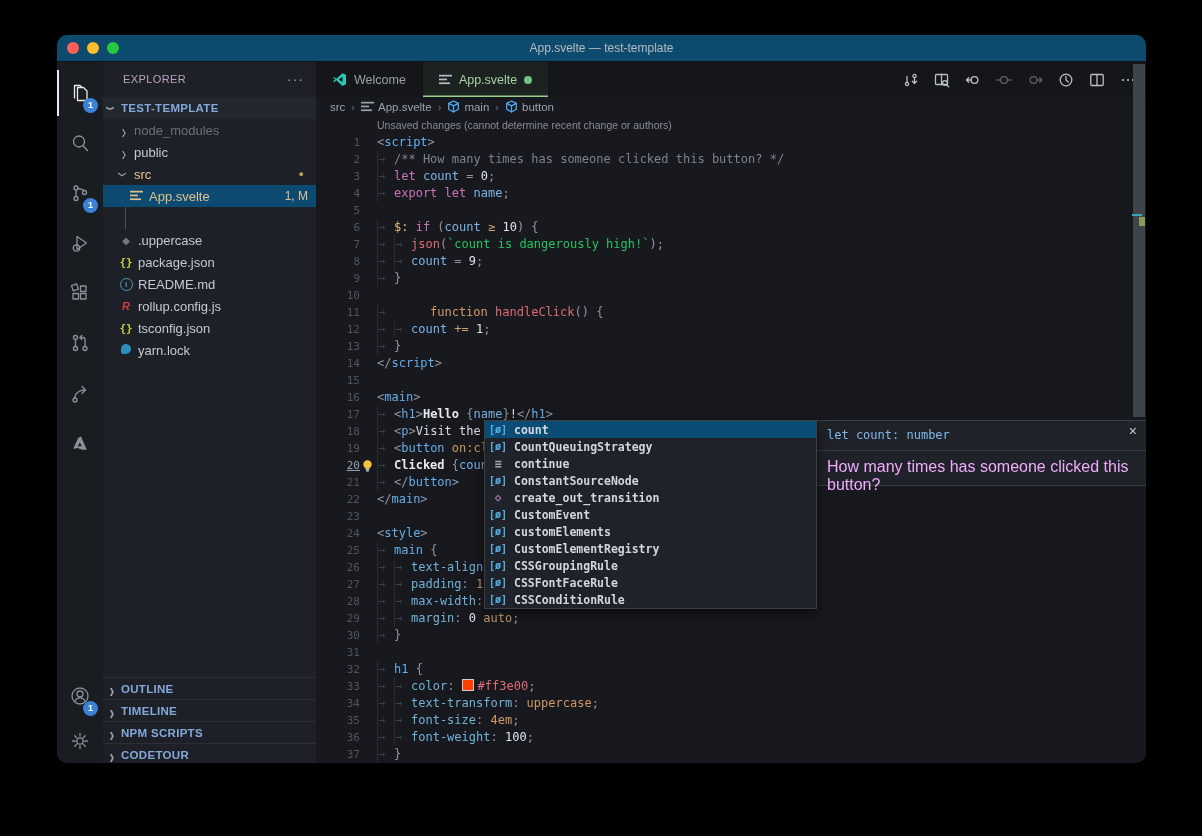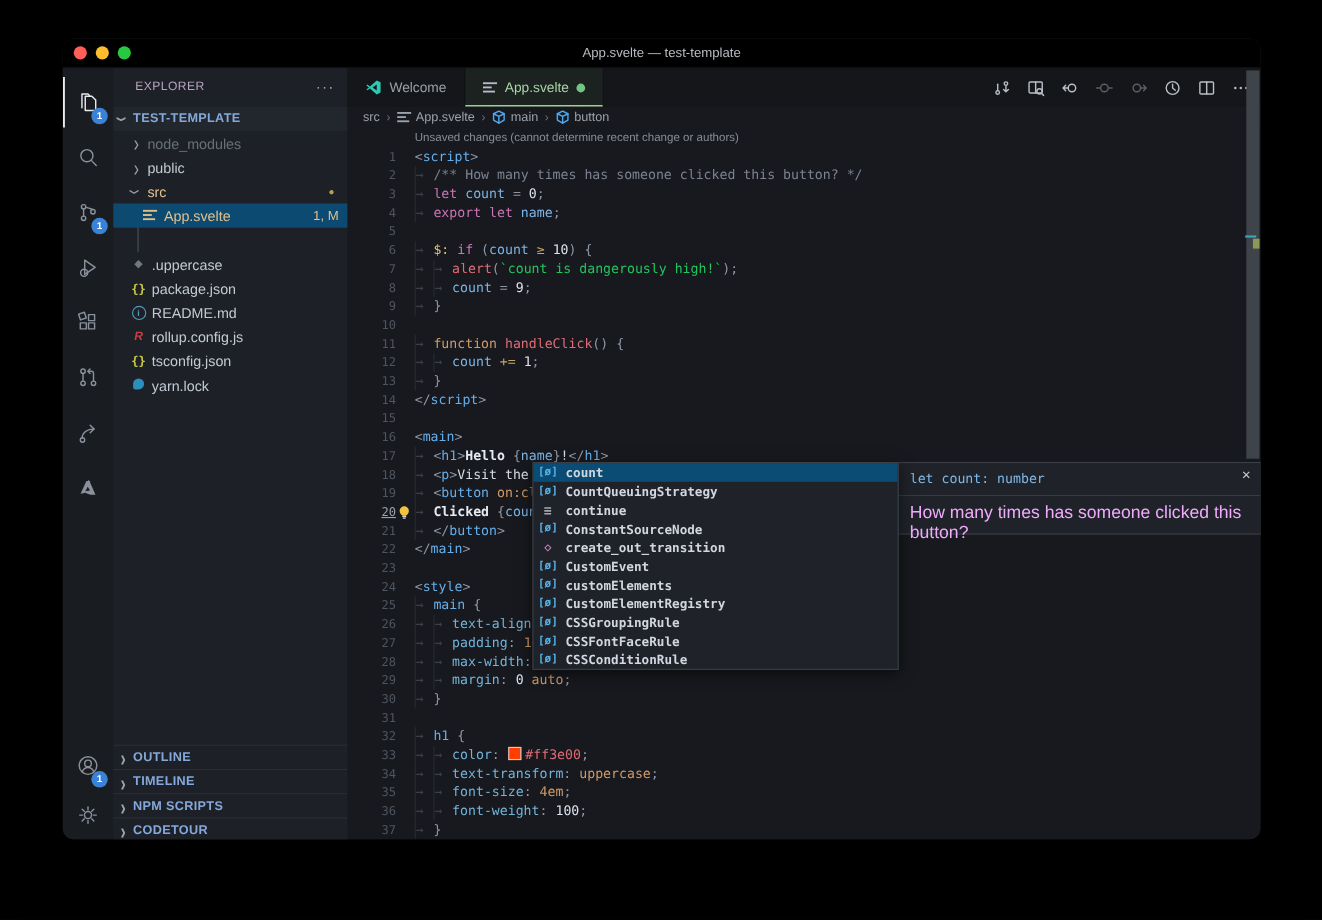--- a/index.html
+++ b/index.html
@@ -1,18 +1,18 @@
 <!DOCTYPE html>
 <html><head>
 <meta charset="utf-8">
 <style>
   html,body{margin:0;padding:0;background:#000;}
   body{width:1202px;height:836px;position:relative;font-family:"Liberation Sans",sans-serif;overflow:hidden;}
   .window{position:absolute;left:57px;top:35px;width:1089px;height:728px;background:#17191e;border-radius:10px;overflow:hidden;box-shadow:0 18px 60px rgba(0,0,0,.8);}
-  .titlebar{position:relative;height:26px;background:#000000;border-bottom:1px solid #101216;}
+  .titlebar{position:relative;height:26px;background:#0c4a6e;border-bottom:1px solid #101216;}
   .lights{position:absolute;left:10px;top:7px;display:flex;gap:8px;}
   .tl{width:12px;height:12px;border-radius:50%;}
   .title{position:absolute;left:0;right:0;top:0;height:26px;line-height:26px;text-align:center;font-size:12px;color:#b7bbc1;}
   .main{display:flex;height:702px;}
   
   .activitybar{width:46px;background:#191c21;position:relative;flex:none;}
   .ab-item{position:absolute;left:0;width:46px;height:46px;display:flex;align-items:center;justify-content:center;color:#8b919b;}
   .ab-item.act{color:#e8eaed;box-shadow:inset 2px 0 0 #e8eaed;}
   .badge{position:absolute;right:5px;bottom:3px;min-width:15px;height:15px;background:#3a82d6;color:#fff;border-radius:8px;font-size:9px;line-height:15px;text-align:center;font-weight:bold;}
   
@@ -51,21 +51,21 @@
   .bc-sep{color:#6d747e;font-size:11px;}
   .bc-item{display:flex;align-items:center;gap:4px;}
   
   .codearea{position:absolute;top:54px;left:0;right:0;bottom:0;overflow:hidden;}
   .codelens{margin-left:61px;height:18px;line-height:18px;font-size:10.5px;color:#878d96;}
   .cl{display:flex;height:17px;line-height:17px;font-family:"DejaVu Sans Mono",monospace;font-size:12px;}
   .cl .ln{width:44px;flex:none;text-align:right;color:#4e5560;font-size:11px;}
   .cl.curline .ln{color:#9aa1ac;text-decoration:underline;}
   .cl .mg{width:17px;flex:none;position:relative;}
   .cl .code{white-space:pre;}
-  .tk-p{color:#8f96a3;} .tk-tag{color:#64aeea;text-align:right;} .tk-kw{color:#cb74b7;} .tk-kwo{color:#d19a66;}
+  .tk-p{color:#8f96a3;} .tk-tag{color:#64aeea;text-align:right;} .tk-kw{color:#cb74b7;} .tk-kwo{color:#d19a66;margin-left:36px;}
   .tk-var{color:#7cb4e6;} .tk-num{color:#dde3ec;} .tk-str{color:#22c55e;text-align:right;} .tk-cmt{color:#7b8290;}
   .tk-fn{color:#e06c75;} .tk-op{color:#c5a46d;} .tk-qop{color:#d19a66;} .tk-attr{color:#d19a66;}
   .tk-prop{color:#72b3d9;} .tk-val{color:#d19a66;} .tk-red{color:#e06c75;} .tk-yel{color:#e5c07b;}
   .tk-t{color:#d7dce4;} .tk-tb{color:#e6eaf1;font-weight:bold;}
   .tk-link{color:#98c379;text-decoration:underline;text-underline-offset:3px;}
   .tk-ind{display:inline-block;width:16px;color:#39404c;border-left:1px solid #262b34;}
   .tk-sq{text-decoration:underline wavy #58b658;text-decoration-thickness:1px;text-underline-offset:2px;}
   .tk-cursor{display:inline-block;width:2px;height:14px;background:#52c7d4;vertical-align:-2px;}
   .tk-swatch{display:inline-block;width:10px;height:10px;background:#ff3e00;border:1px solid #c9cdd5;vertical-align:-1px;margin-right:4px;}
   .tk-brkt{outline:1px solid #5a6170;background:#272c36;}
@@ -424,21 +424,21 @@
             <div class="code"></div>
           </div>
           <div class="cl">
             <div class="ln">6</div>
             <div class="mg"></div>
             <div class="code"><span class="tk-ind">→</span><span class="tk-yel">$:</span><span class="tk-t"> </span><span class="tk-kw">if</span><span class="tk-p"> (</span><span class="tk-var">count</span><span class="tk-t"> </span><span class="tk-op">≥</span><span class="tk-t"> </span><span class="tk-num">10</span><span class="tk-p">) {</span></div>
           </div>
           <div class="cl">
             <div class="ln">7</div>
             <div class="mg"></div>
-            <div class="code"><span class="tk-ind">→</span><span class="tk-ind">→</span><span class="tk-fn">alert</span><span class="tk-p">(</span><span class="tk-str">`count is dangerously high!`</span><span class="tk-p">);</span></div>
+            <div class="code"><span class="tk-ind">→</span><span class="tk-ind">→</span><span class="tk-fn">json</span><span class="tk-p">(</span><span class="tk-str">`count is dangerously high!`</span><span class="tk-p">);</span></div>
           </div>
           <div class="cl">
             <div class="ln">8</div>
             <div class="mg"></div>
             <div class="code"><span class="tk-ind">→</span><span class="tk-ind">→</span><span class="tk-var">count</span><span class="tk-t"> </span><span class="tk-p">=</span><span class="tk-t"> </span><span class="tk-num">9</span><span class="tk-p">;</span></div>
           </div>
           <div class="cl">
             <div class="ln">9</div>
             <div class="mg"></div>
             <div class="code"><span class="tk-ind">→</span><span class="tk-p">}</span></div>

